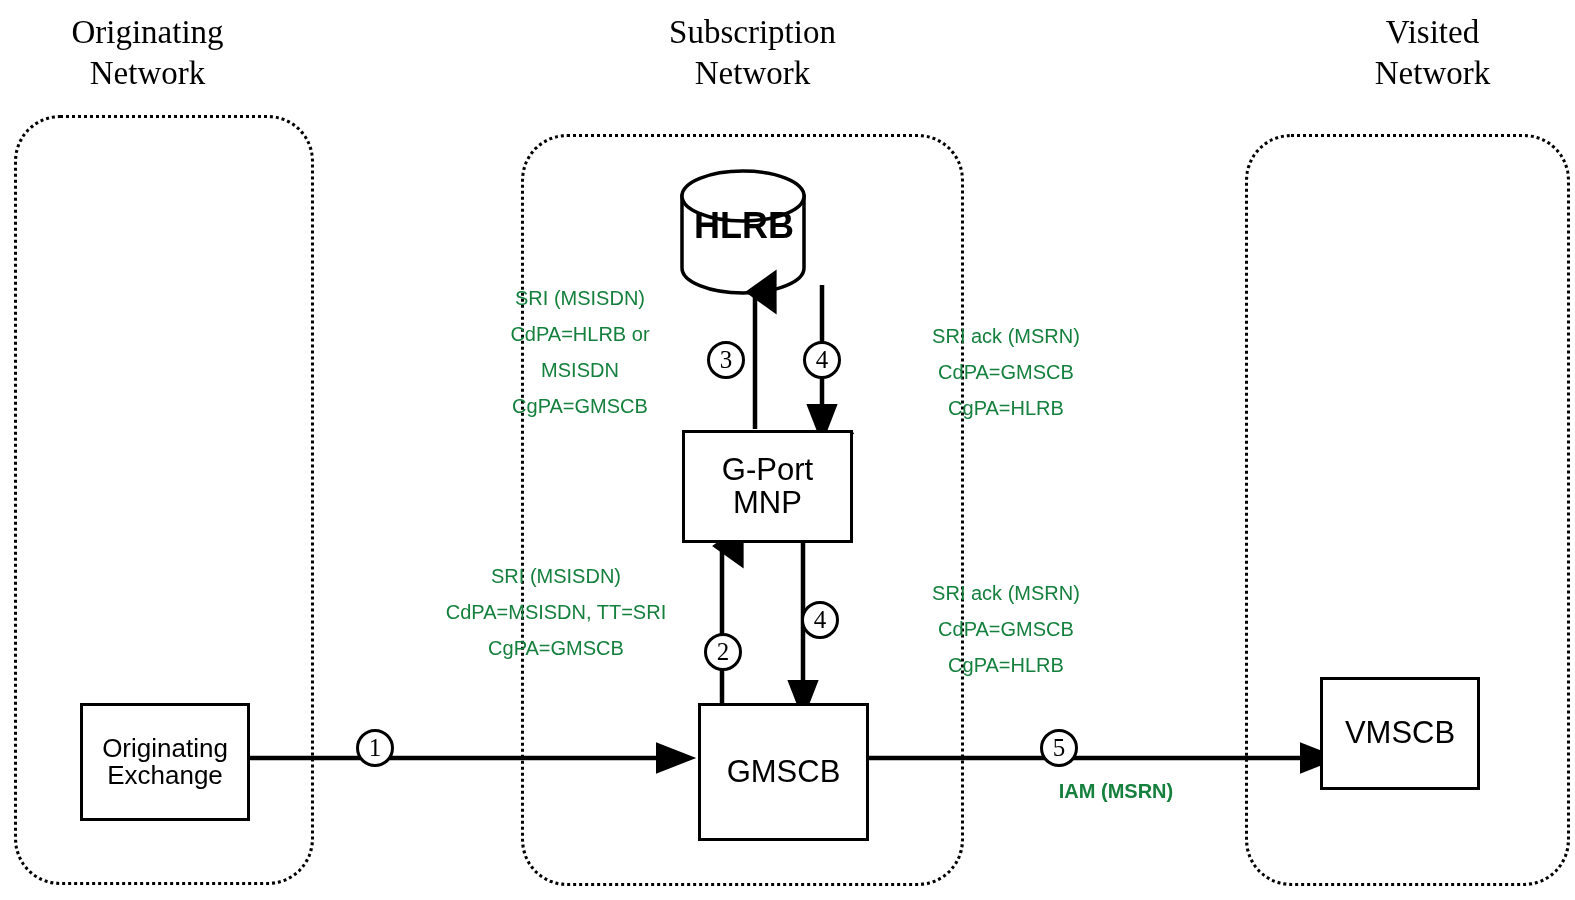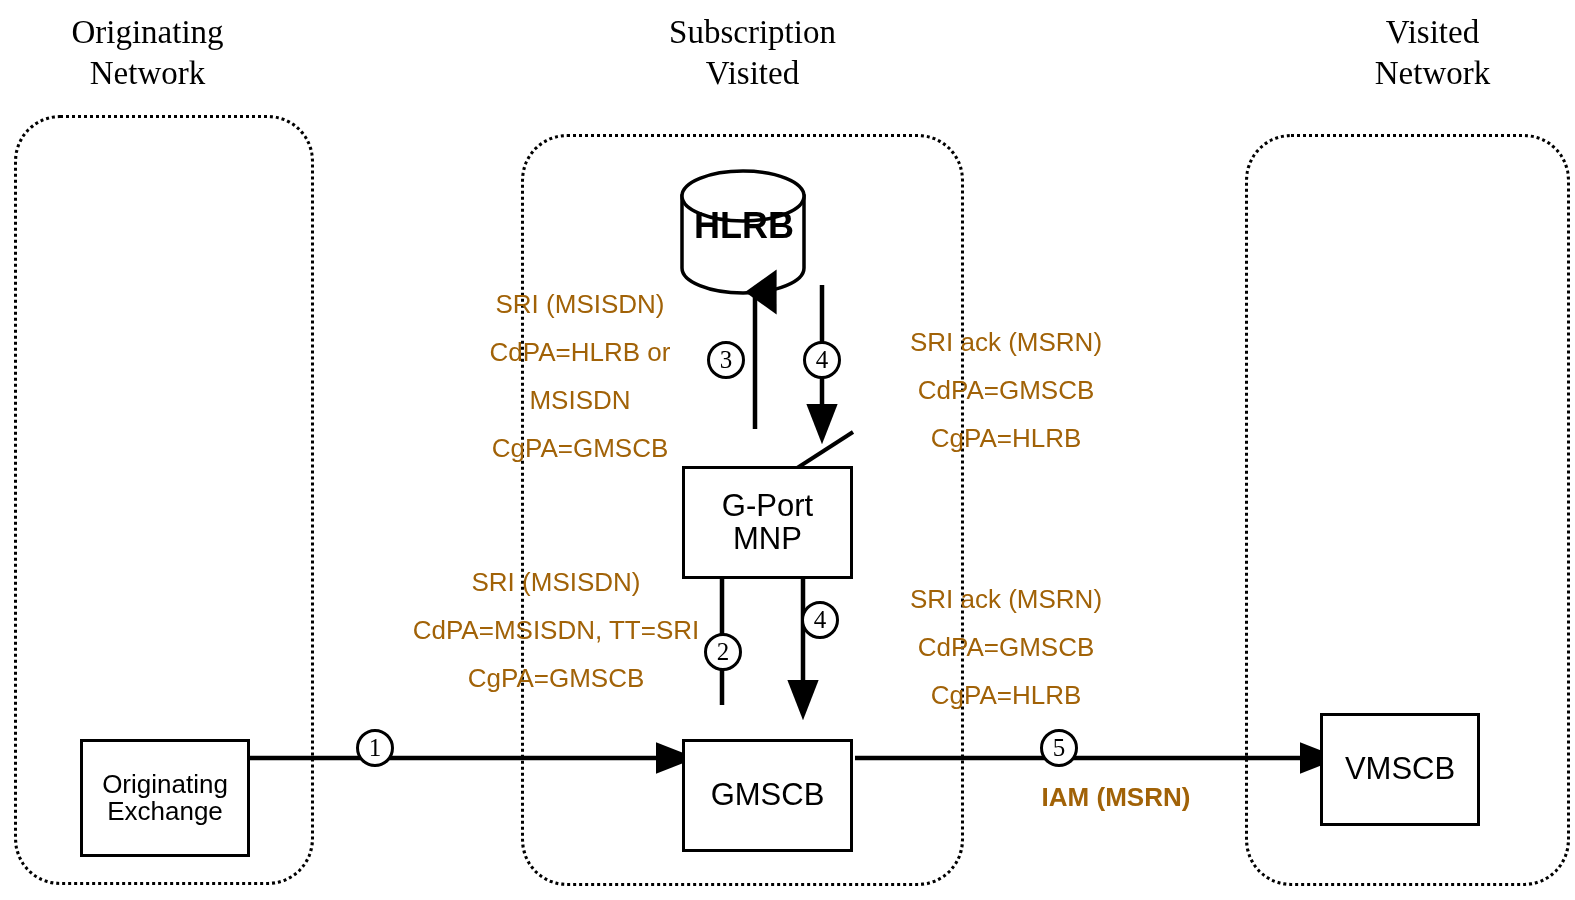--- a/index.html
+++ b/index.html
@@ -35,40 +35,39 @@
     position: absolute;
     border: 3px solid #000000;
     box-sizing: border-box;
     background: #ffffff;
     display: flex;
     align-items: center;
     justify-content: center;
     text-align: center;
     color: #000000;
     font-family: "Liberation Sans", sans-serif;
-    margin-top: 36px;
   }
   .node-label {
     white-space: pre-line;
     line-height: 1.05;
   }
   .svg-layer {
     position: absolute;
     left: 0;
     top: 0;
     width: 1575px;
     height: 900px;
     pointer-events: none;
   }
   .msg-label {
     position: absolute;
-    color: #a16207;
+    color: #15803d;
     font-family: "Liberation Sans", sans-serif;
-    font-size: 26px;
-    line-height: 48px;
+    font-size: 20px;
+    line-height: 36px;
     white-space: pre-line;
   }
   .msg-label.ctr { text-align: center; }
   .msg-label.lft { text-align: center; }
   .step-badge {
     position: absolute;
     width: 38px;
     height: 38px;
     border: 3px solid #000000;
     border-radius: 50%;
@@ -92,21 +91,21 @@
 </style>
 </head>
 <body>
 
 <div id="canvas">
 
   <div class="zone-title" style="left:20px; top:12px; width:255px;">Originating
 Network</div>
 
   <div class="zone-title" style="left:615px; top:12px; width:275px;">Subscription
-Visited</div>
+Network</div>
 
   <div class="zone-title" style="left:1305px; top:12px; width:255px;">Visited
 Network</div>
 
   <div class="zone-box" style="left:14px; top:115px; width:300px; height:770px;"></div>
 
   <div class="zone-box" style="left:521px; top:134px; width:443px; height:752px;"></div>
 
   <div class="zone-box" style="left:1245px; top:134px; width:325px; height:752px;"></div>
 
@@ -140,21 +139,21 @@
     <line x1="684" y1="541" x2="853" y2="432" stroke="#000000" stroke-width="4"></line>
   </svg>
 
   <div class="cyl-text" style="left:683px; top:205px; width:122px;">HLRB</div>
 
   <div class="node-box" style="left:682px; top:430px; width:171px; height:113px;">
     <span class="node-label" style="font-size:31px;">G-Port
 MNP</span>
   </div>
 
-  <div class="node-box" style="left:682px; top:703px; width:171px; height:113px;">
+  <div class="node-box" style="left:698px; top:703px; width:171px; height:138px;">
     <span class="node-label" style="font-size:31px;">GMSCB</span>
   </div>
 
   <div class="node-box" style="left:80px; top:703px; width:170px; height:118px;">
     <span class="node-label" style="font-size:26px;">Originating
 Exchange</span>
   </div>
 
   <div class="node-box" style="left:1320px; top:677px; width:160px; height:113px;">
     <span class="node-label" style="font-size:31px;">VMSCB</span>

